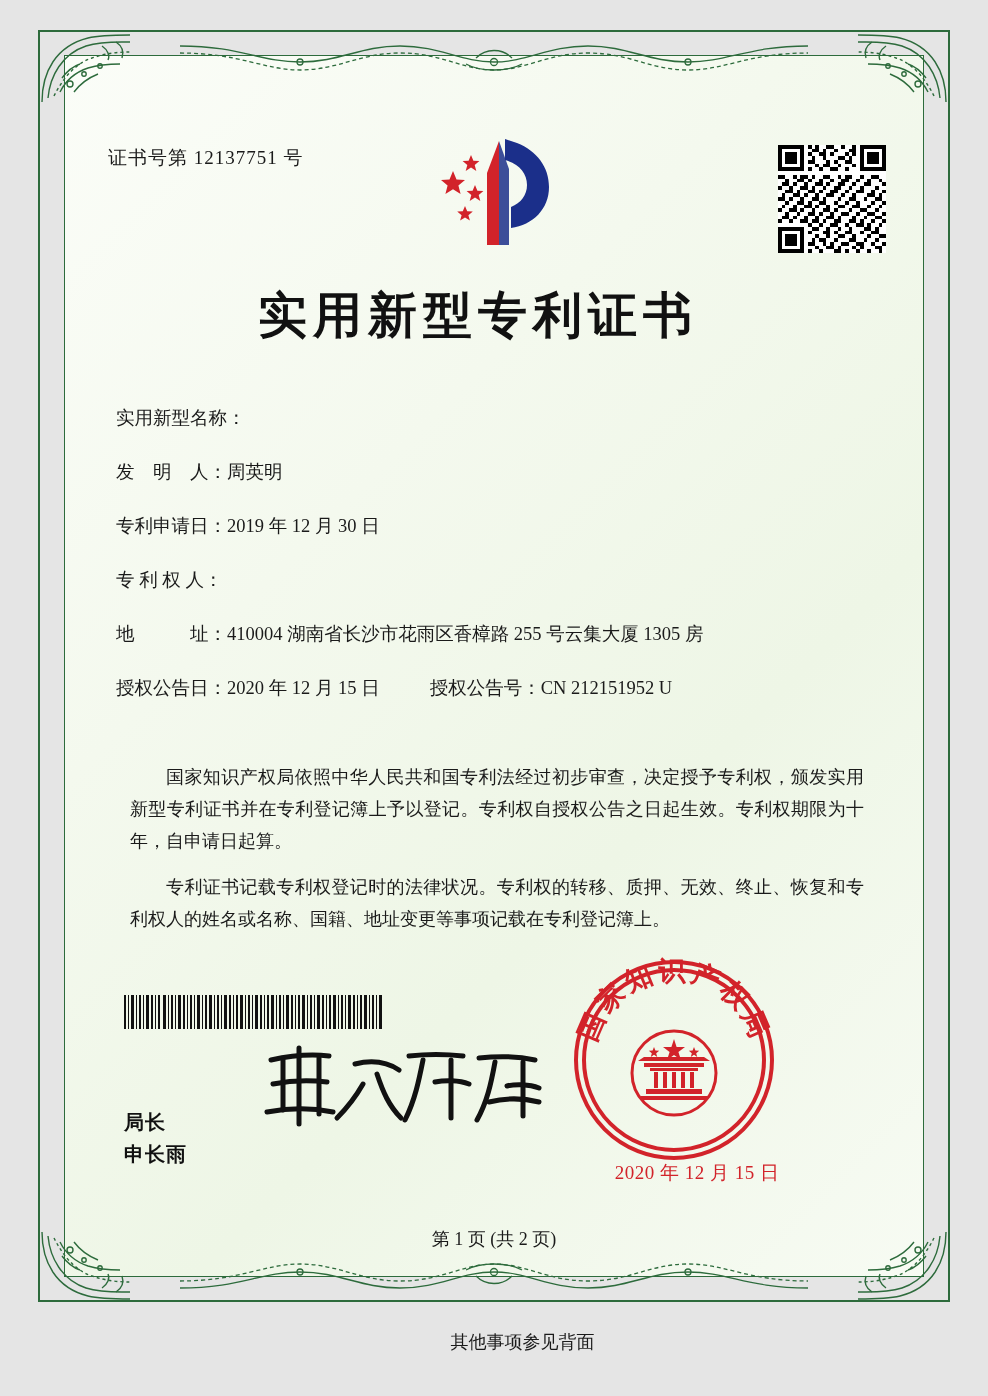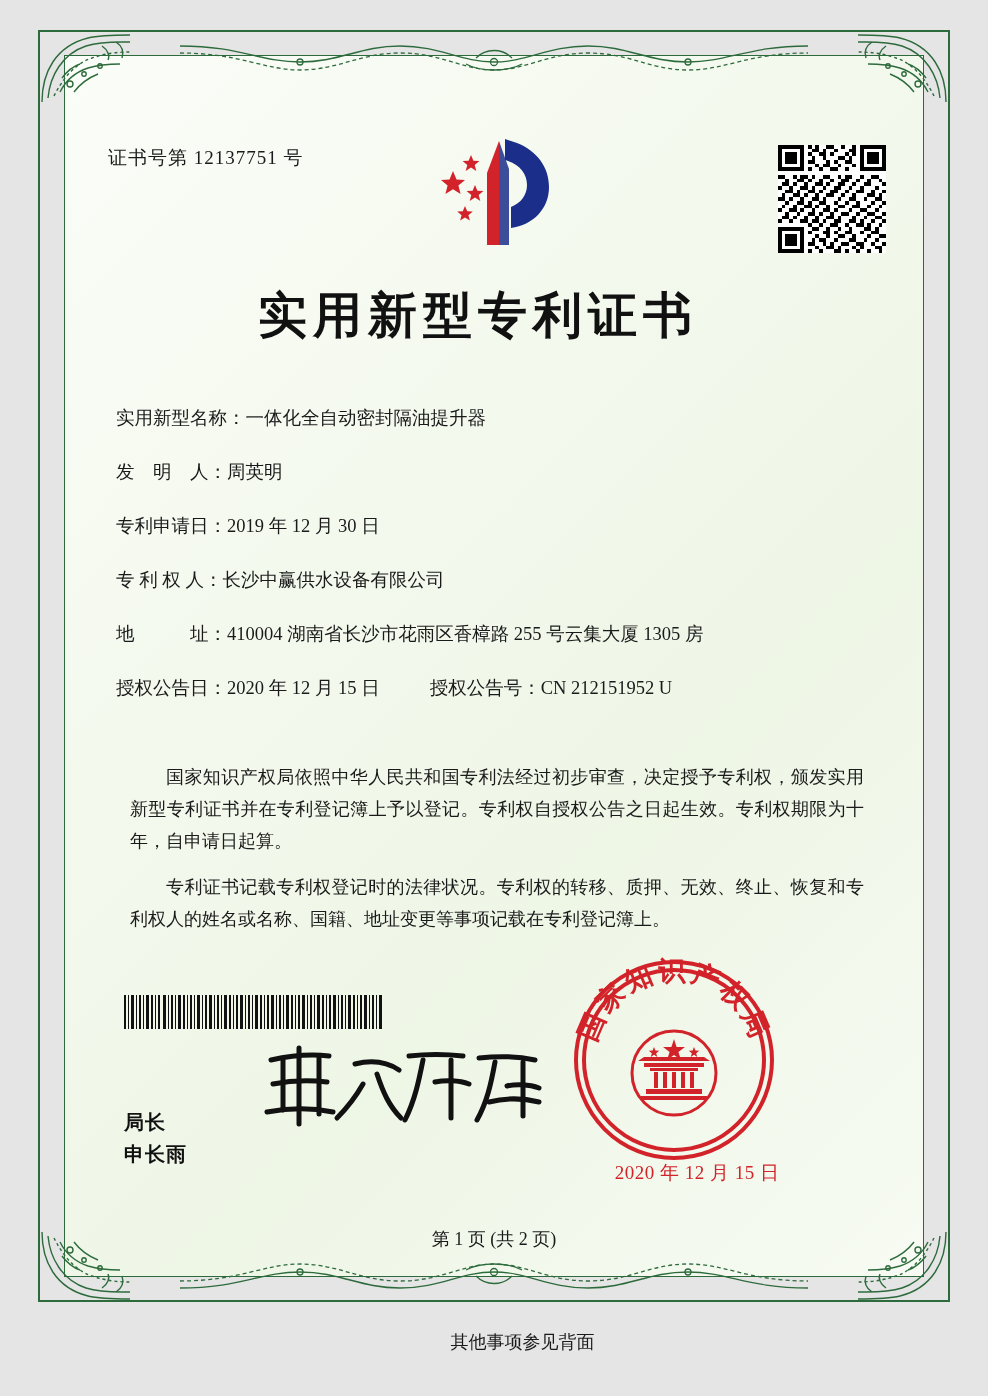--- a/index.html
+++ b/index.html
@@ -549,33 +549,31 @@
             <rect x="27" y="28" width="1" height="1"></rect>
         </g>
       </svg>
     </div>
 
     <div class="title">实用新型专利证书</div>
 
     <div class="fields">
       <div class="field">
         <span class="lbl">实用新型名称：</span>
-        <span class="val">一体化全自动密封隔油提升器</span>
       </div>
       <div class="field">
         <span class="lbl">发　明　人：</span>
         <span class="val">周英明</span>
       </div>
       <div class="field">
         <span class="lbl">专利申请日：</span>
         <span class="val">2019 年 12 月 30 日</span>
       </div>
       <div class="field">
         <span class="lbl">专 利 权 人：</span>
-        <span class="val">长沙中赢供水设备有限公司</span>
       </div>
       <div class="field">
         <span class="lbl">地　　　址：</span>
         <span class="val">410004 湖南省长沙市花雨区香樟路 255 号云集大厦 1305 房</span>
       </div>
       <div class="field inline2">
         <span class="lbl">授权公告日：</span>
         <span class="val">2020 年 12 月 15 日</span>
         <span class="lbl lbl2">授权公告号：</span>
         <span class="val">CN 212151952 U</span>

